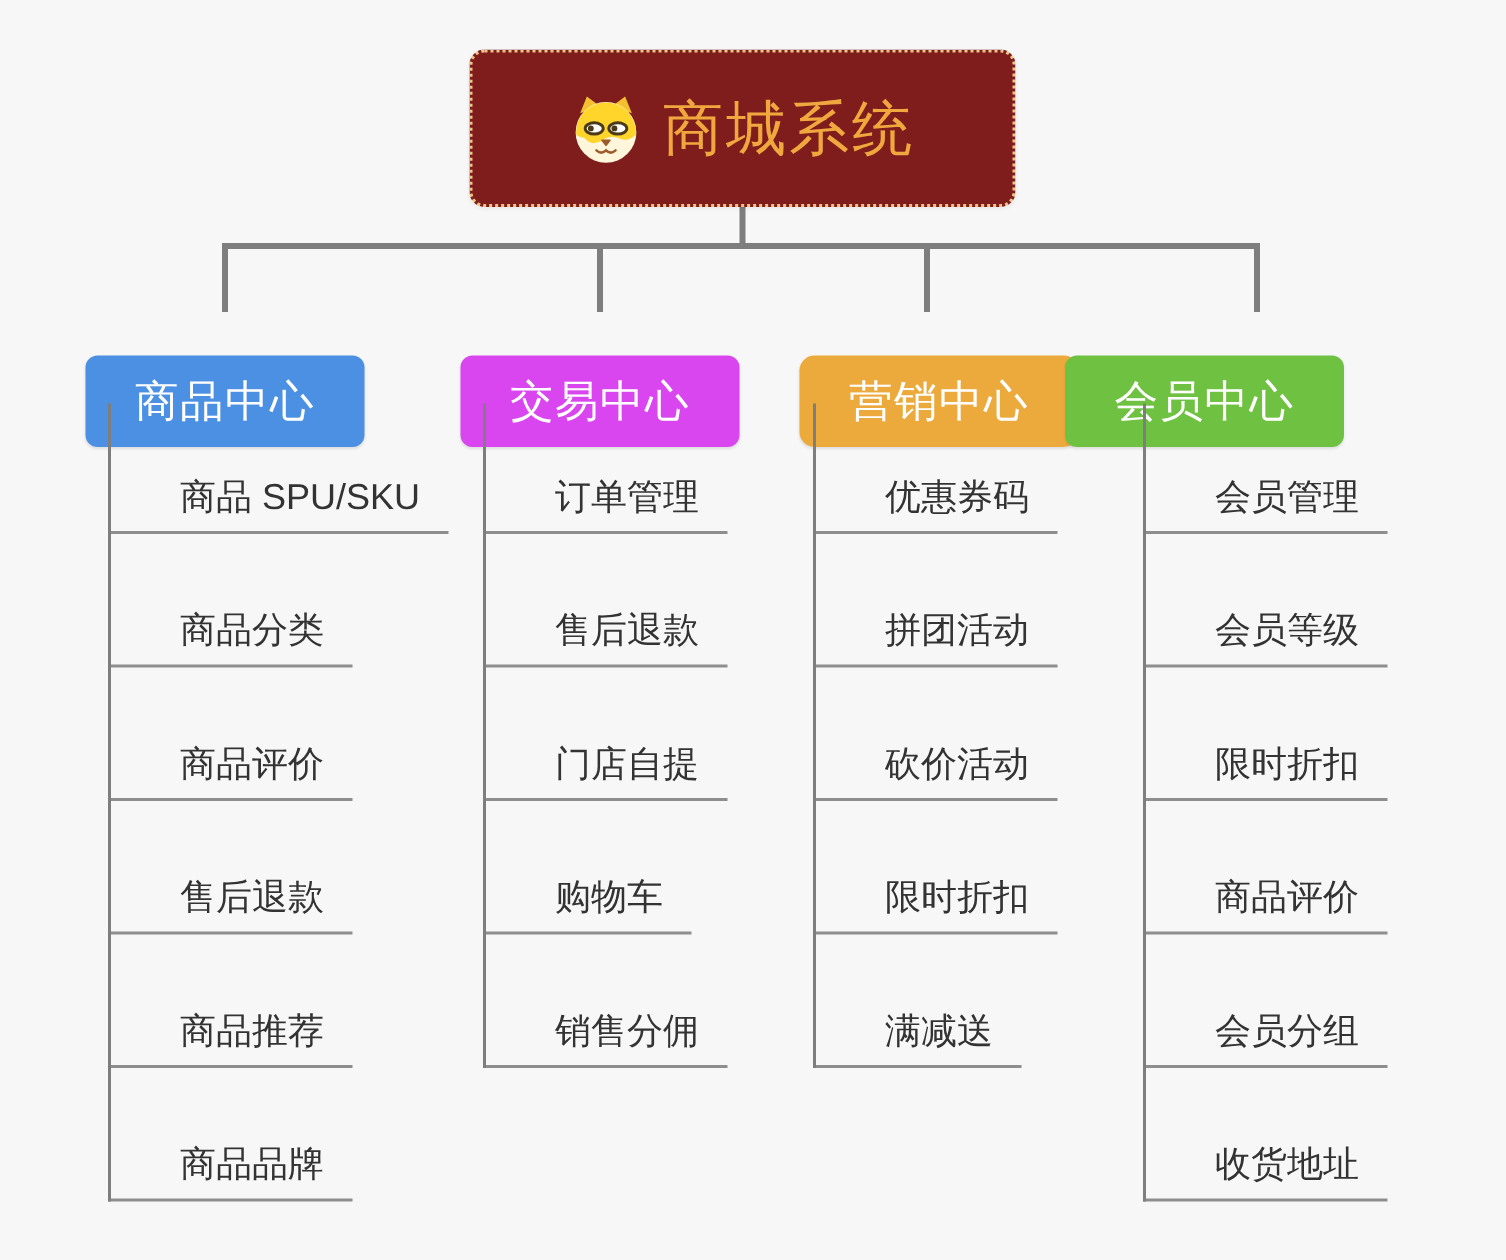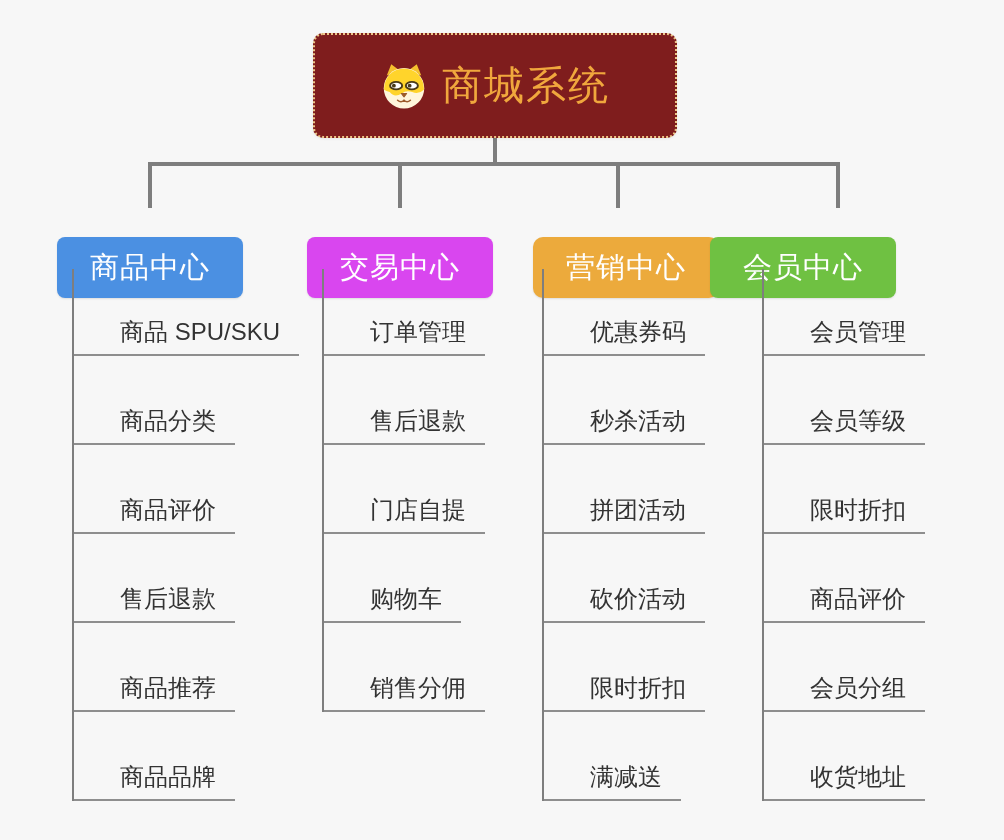--- a/index.html
+++ b/index.html
@@ -146,21 +146,20 @@
     </div>
   <div class="leaves lv2">
       <div class="leaf">订单管理</div>
       <div class="leaf">售后退款</div>
       <div class="leaf">门店自提</div>
       <div class="leaf">购物车</div>
       <div class="leaf">销售分佣</div>
     </div>
   <div class="leaves lv3">
       <div class="leaf">优惠券码</div>
-      <div class="leaf">秒杀活动</div>
       <div class="leaf">拼团活动</div>
       <div class="leaf">砍价活动</div>
       <div class="leaf">限时折扣</div>
       <div class="leaf">满减送</div>
     </div>
   <div class="leaves lv4">
       <div class="leaf">会员管理</div>
       <div class="leaf">会员等级</div>
       <div class="leaf">限时折扣</div>
       <div class="leaf">商品评价</div>

